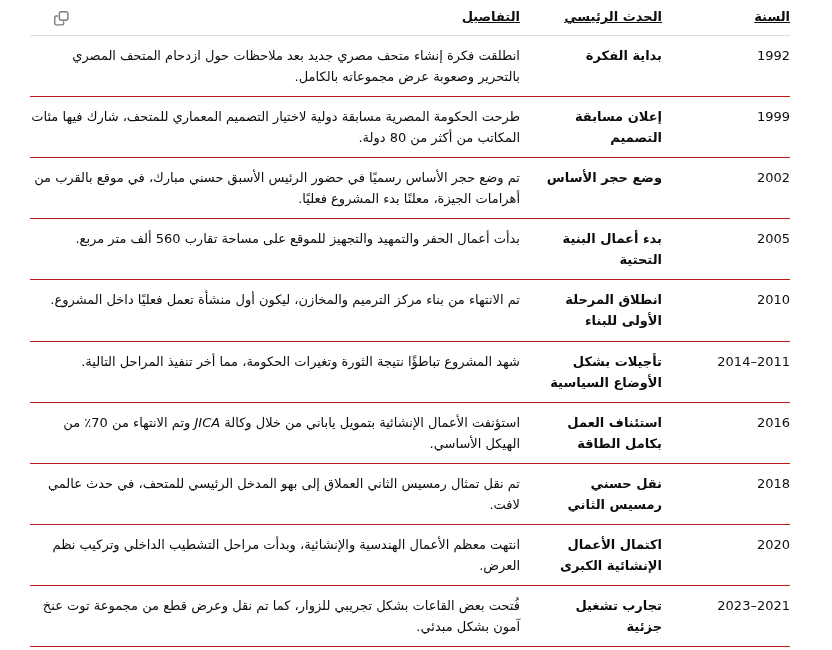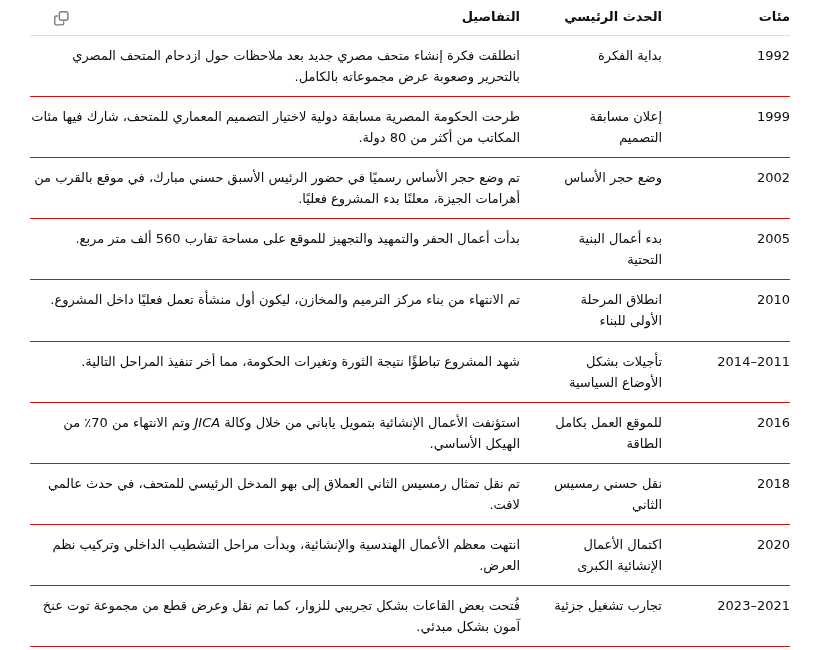--- a/index.html
+++ b/index.html
@@ -36,28 +36,29 @@
   th, td {
     text-align: right;
     vertical-align: top;
     font-size: 13px;
     line-height: 1.62;
   }
   thead th {
     font-weight: bold;
     padding: 6px 0 8px 24px;
     border-bottom: 1px solid #dedede;
+    text-decoration: underline;
   }
   tbody td {
     padding: 9px 0 9px 24px;
     border-bottom: 1px solid #b91c1c;
   }
   tbody tr:last-child td { border-bottom: none; }
   td.year-cell { font-weight: normal; padding-left: 20px; }
-  td.event-cell { padding-left: 26px; }
+  td.event-cell { padding-left: 26px; font-weight: bold; }
   td.details-cell { padding-left: 0; }
   em { }
 </style>
 </head>
 <body>
 
 <div class="page">
 
   <button class="copy-btn">
     <span style="display:flex;">
@@ -69,21 +70,21 @@
   </button>
 
   <table>
     <colgroup>
       <col class="year-col">
       <col class="event-col">
       <col class="details-col">
     </colgroup>
     <thead>
       <tr>
-        <th>مئات</th>
+        <th>السنة</th>
         <th>الحدث الرئيسي</th>
         <th>التفاصيل</th>
       </tr>
     </thead>
     <tbody id="table-body">
         <tr>
           <td class="year-cell">1992</td>
           <td class="event-cell">بداية الفكرة</td>
           <td class="details-cell">انطلقت فكرة إنشاء متحف مصري جديد بعد ملاحظات حول ازدحام المتحف المصري بالتحرير وصعوبة عرض مجموعاته بالكامل.</td>
         </tr>
@@ -107,21 +108,21 @@
           <td class="event-cell">انطلاق المرحلة الأولى للبناء</td>
           <td class="details-cell">تم الانتهاء من بناء مركز الترميم والمخازن، ليكون أول منشأة تعمل فعليًا داخل المشروع.</td>
         </tr>
         <tr>
           <td class="year-cell">2011–2014</td>
           <td class="event-cell">تأجيلات بشكل الأوضاع السياسية</td>
           <td class="details-cell">شهد المشروع تباطؤًا نتيجة الثورة وتغيرات الحكومة، مما أخر تنفيذ المراحل التالية.</td>
         </tr>
         <tr>
           <td class="year-cell">2016</td>
-          <td class="event-cell">للموقع العمل بكامل الطاقة</td>
+          <td class="event-cell">استئناف العمل بكامل الطاقة</td>
           <td class="details-cell">استؤنفت الأعمال الإنشائية بتمويل ياباني من خلال وكالة <em>JICA</em> وتم الانتهاء من 70٪ من الهيكل الأساسي.</td>
         </tr>
         <tr>
           <td class="year-cell">2018</td>
           <td class="event-cell">نقل حسني رمسيس الثاني</td>
           <td class="details-cell">تم نقل تمثال رمسيس الثاني العملاق إلى بهو المدخل الرئيسي للمتحف، في حدث عالمي لافت.</td>
         </tr>
         <tr>
           <td class="year-cell">2020</td>
           <td class="event-cell">اكتمال الأعمال الإنشائية الكبرى</td>

